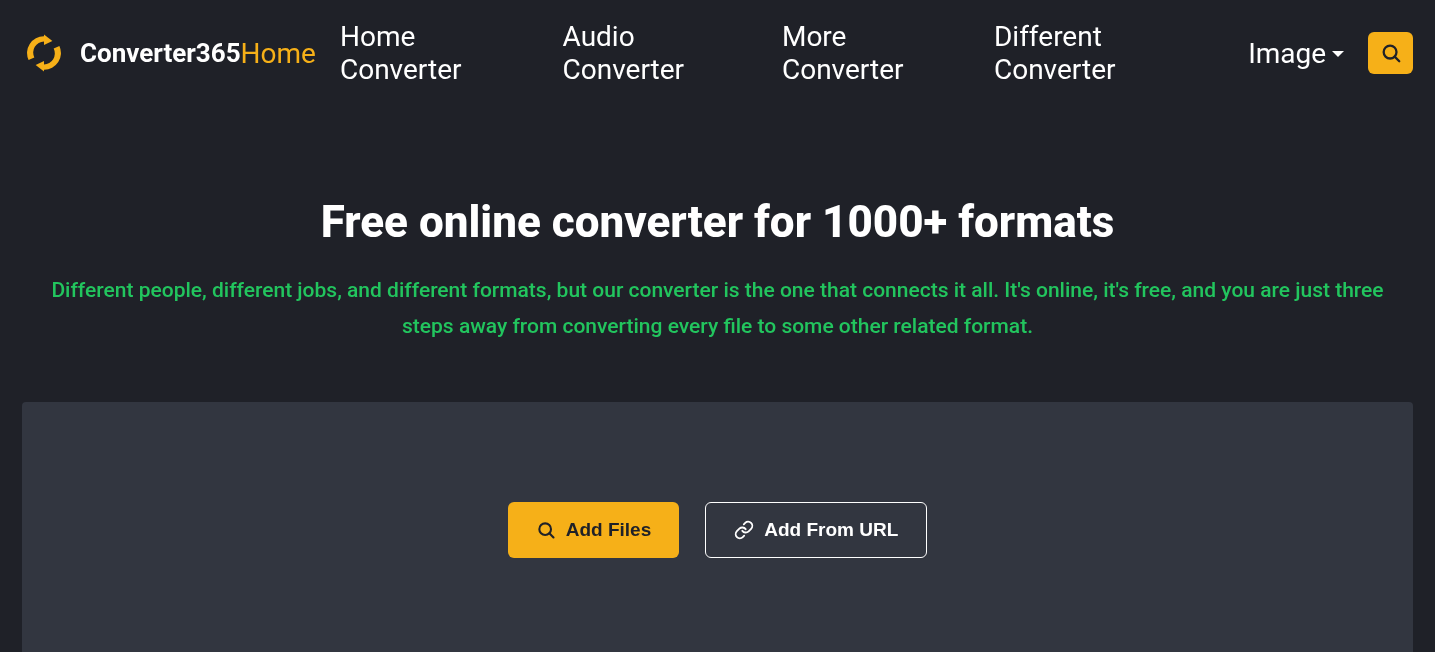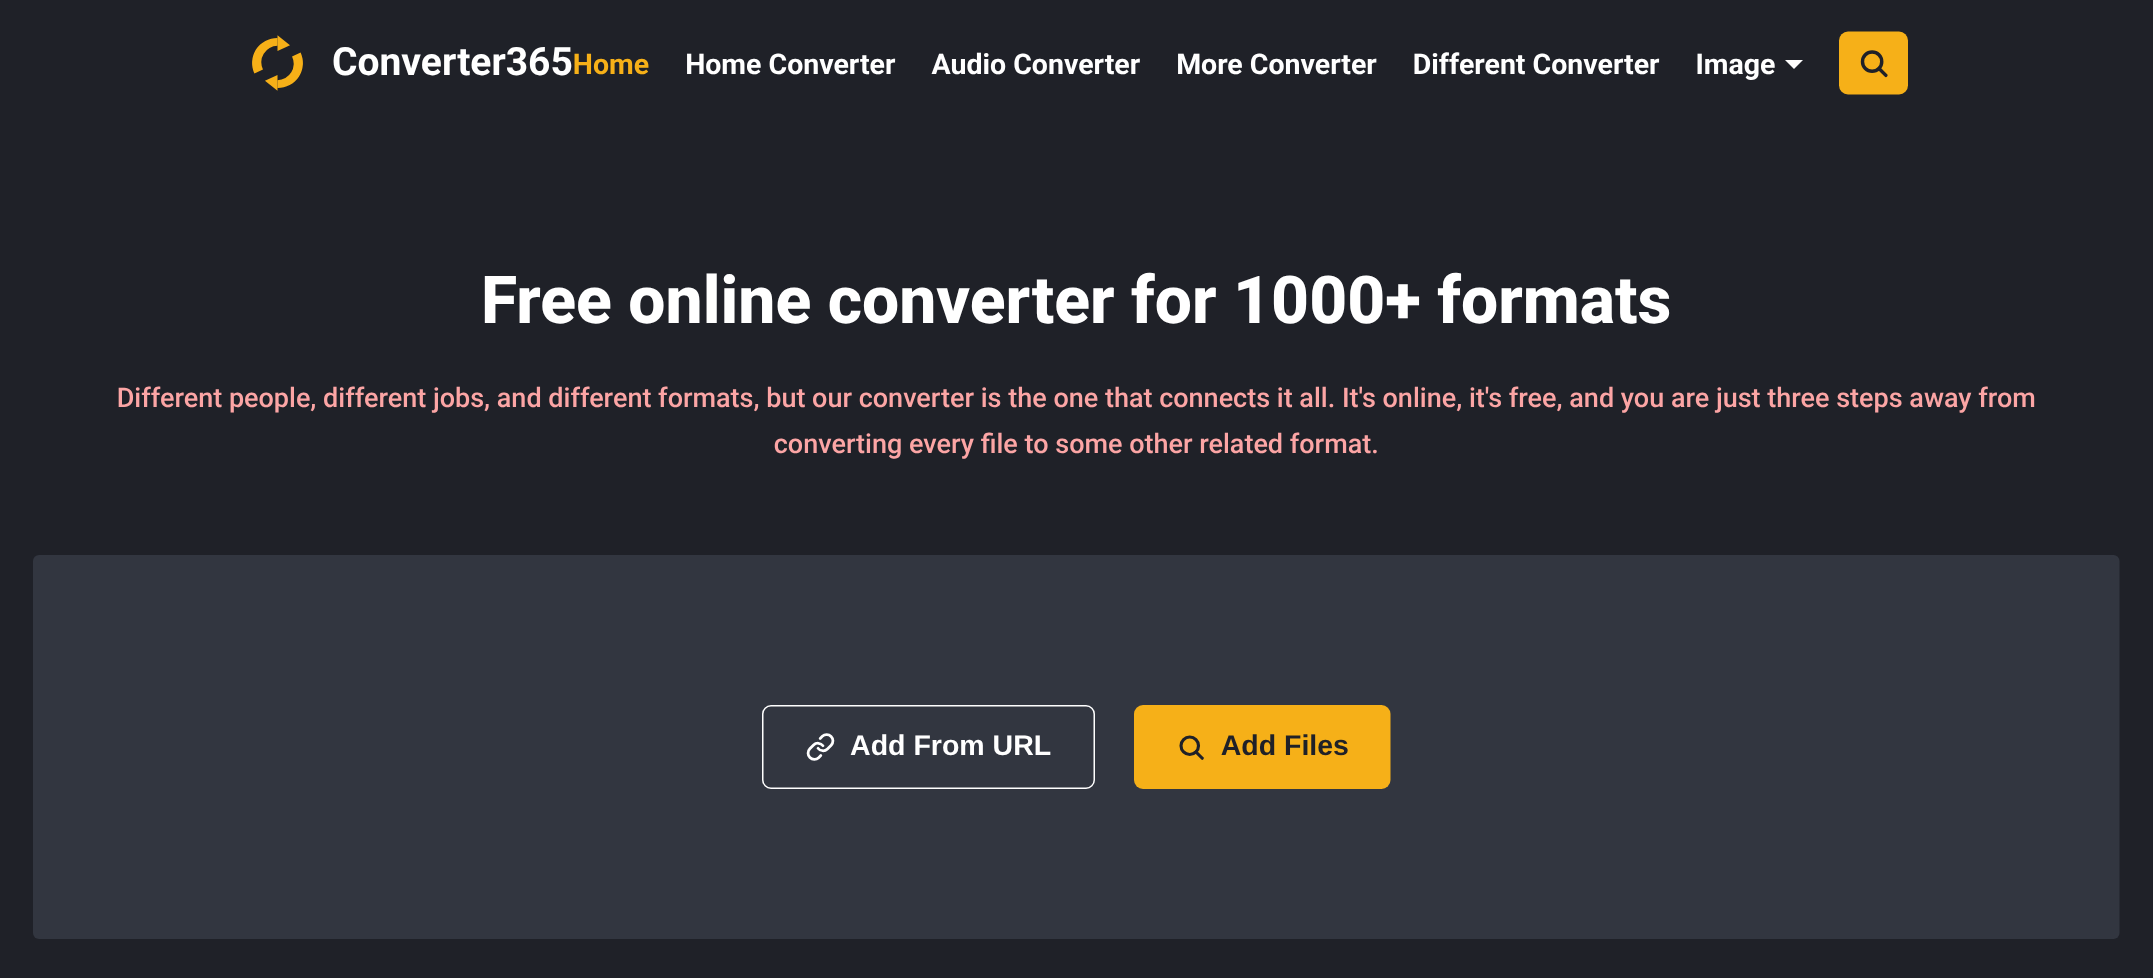--- a/index.html
+++ b/index.html
@@ -37,22 +37,22 @@
       font-size: 26px;
       font-weight: 700;
       color: #ffffff;
     }
     .nav {
       display: flex;
       align-items: center;
       gap: 24px;
     }
     .nav-item {
-      font-size: 19px;
-      font-weight: 700;
+      font-size: 28px;
+      font-weight: 400;
       color: #ffffff;
       cursor: pointer;
       display: flex;
       align-items: center;
       gap: 6px;
     }
     .nav-item.active {
       color: #f6b018;
     }
     .more-caret {
@@ -78,23 +78,23 @@
       text-align: center;
       padding-top: 90px;
     }
     .title {
       font-size: 44px;
       font-weight: 800;
       color: #ffffff;
       margin-bottom: 25px;
     }
     .subtitle {
-      font-size: 18px;
+      font-size: 21px;
       font-weight: 500;
-      color: #fca5a5;
+      color: #22c55e;
       max-width: 1395px;
       margin: 0 auto;
       padding: 0 20px;
       line-height: 1.7;
     }
     .dropzone {
       background-color: #323640;
       margin: 58px 22px 0 22px;
       border-radius: 4px;
       height: 256px;
@@ -158,28 +158,28 @@
       </svg>
     </div>
   </div>
 </div>
 
 <div class="main">
   <h1 class="title">Free online converter for 1000+ formats</h1>
   <p class="subtitle">Different people, different jobs, and different formats, but our converter is the one that connects it all. It's online, it's free, and you are just three steps away from converting every file to some other related format.</p>
 
   <div class="dropzone">
+    <button class="btn btn-primary">
+      <svg width="20" height="20" viewBox="0 0 24 24" fill="none" stroke="#1f2128" stroke-width="2.5" stroke-linecap="round" stroke-linejoin="round">
+        <circle cx="11" cy="11" r="7"></circle>
+        <line x1="21" y1="21" x2="16" y2="16"></line>
+      </svg>
+      <span>Add Files</span>
+    </button>
     <button class="btn btn-secondary">
       <svg width="20" height="20" viewBox="0 0 24 24" fill="none" stroke="#ffffff" stroke-width="2.2" stroke-linecap="round" stroke-linejoin="round">
         <path d="M10 13a5 5 0 0 0 7.54.54l3-3a5 5 0 0 0-7.07-7.07l-1.72 1.71"></path>
         <path d="M14 11a5 5 0 0 0-7.54-.54l-3 3a5 5 0 0 0 7.07 7.07l1.71-1.71"></path>
       </svg>
       <span>Add From URL</span>
     </button>
-    <button class="btn btn-primary">
-      <svg width="20" height="20" viewBox="0 0 24 24" fill="none" stroke="#1f2128" stroke-width="2.5" stroke-linecap="round" stroke-linejoin="round">
-        <circle cx="11" cy="11" r="7"></circle>
-        <line x1="21" y1="21" x2="16" y2="16"></line>
-      </svg>
-      <span>Add Files</span>
-    </button>
   </div>
 </div>
 
 </body></html>

